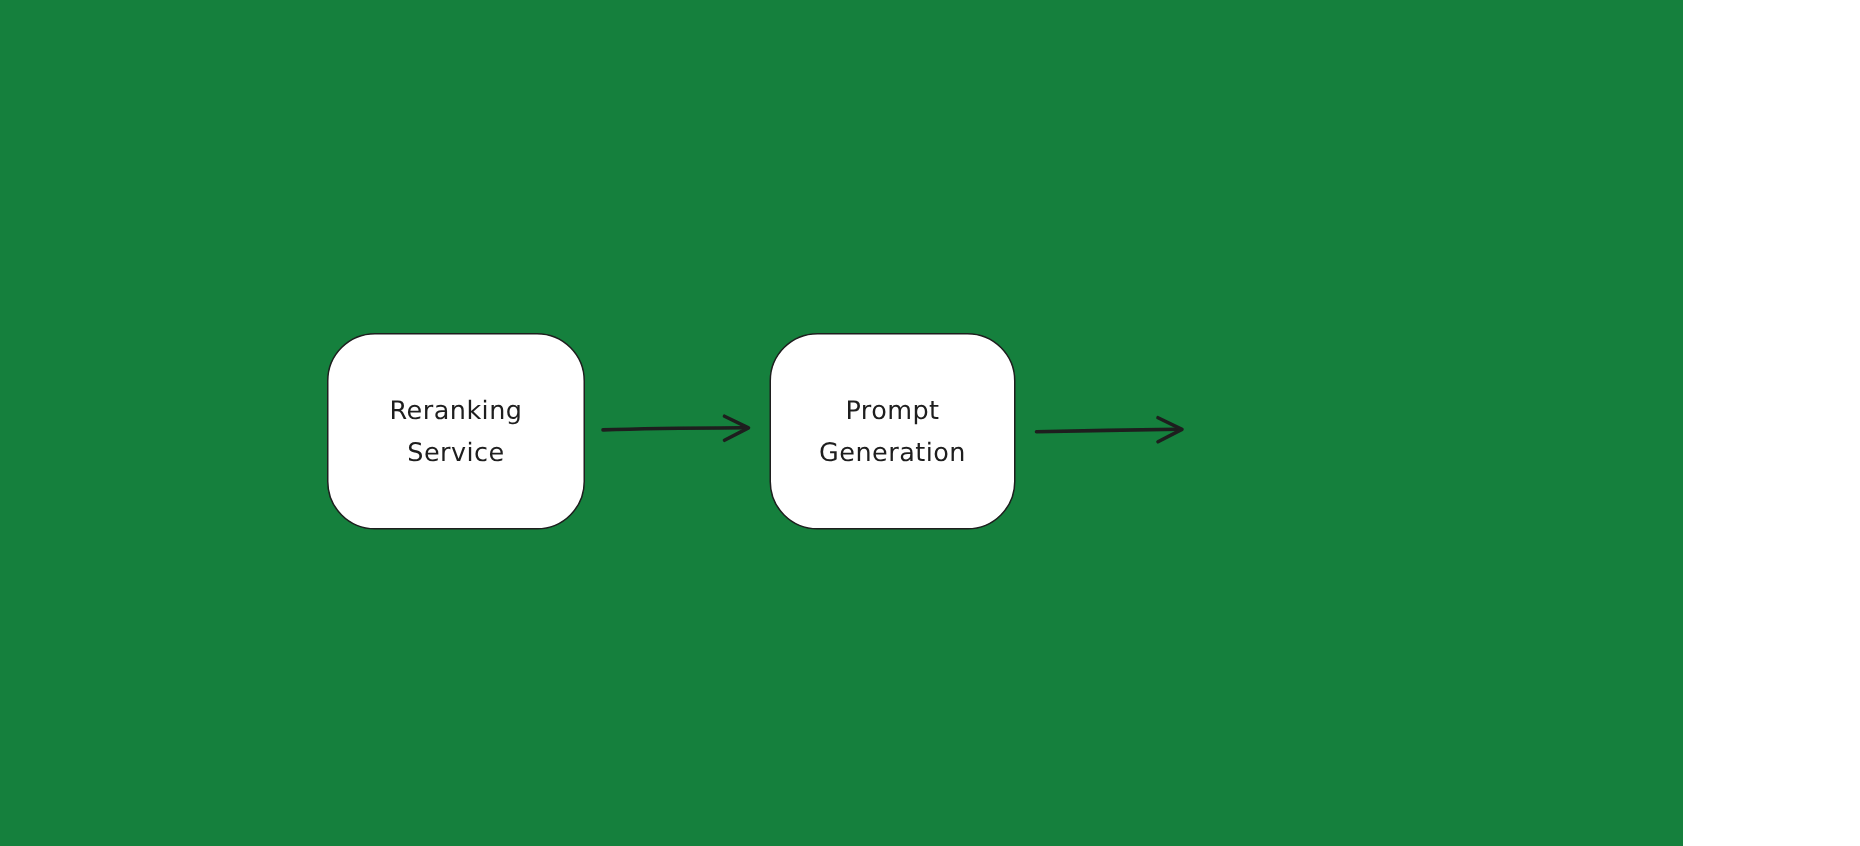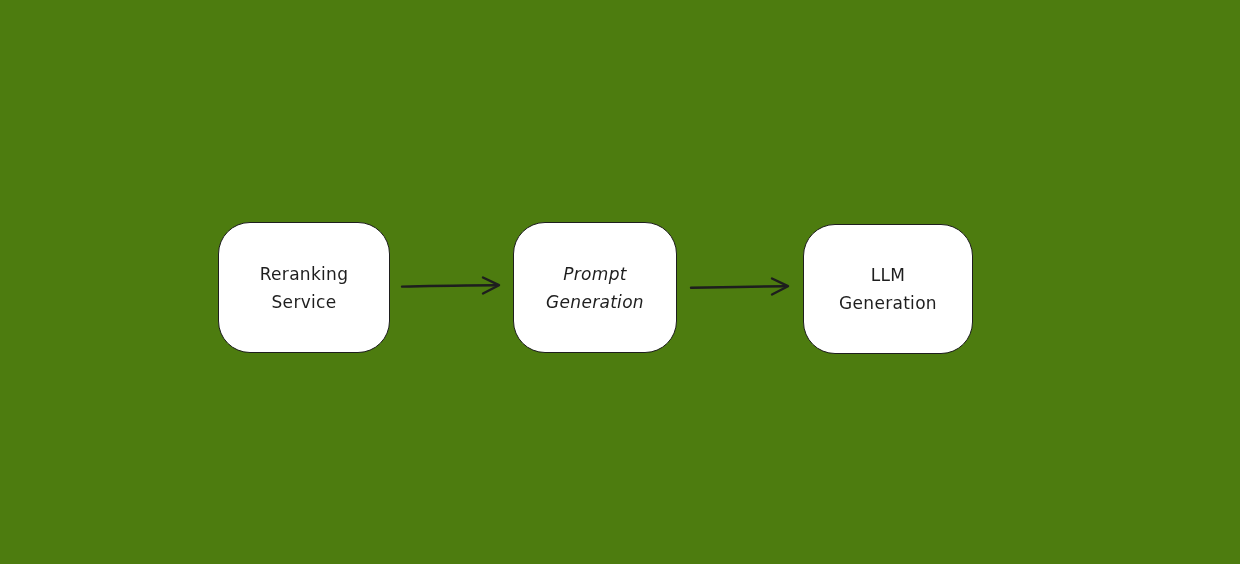--- a/index.html
+++ b/index.html
@@ -2,23 +2,23 @@
 <html><head>
 <meta charset="utf-8">
 <style>
   html, body {
     margin: 0;
     padding: 0;
     background: #ffffff;
   }
   .canvas {
     position: relative;
-    width: 1240px;
+    width: 1122px;
     height: 564px;
-    background: #4d7c0f;
+    background: #15803d;
     overflow: hidden;
     font-family: "DejaVu Sans", "Liberation Sans", sans-serif;
   }
   .node {
     position: absolute;
     box-sizing: border-box;
     border: 1.7px solid #1e1e1e;
     border-radius: 32px;
     background: #ffffff;
     display: flex;
@@ -28,21 +28,21 @@
     text-align: center;
   }
   .node .line {
     color: #1e1e1e;
     font-size: 17px;
     line-height: 28px;
     letter-spacing: 0.3px;
     white-space: nowrap;
   }
   .node-1 { left: 218px; top: 222px; width: 172px; height: 131px; }
-  .node-2 { left: 513px; top: 222px; width: 164px; height: 131px; font-style: italic; }
+  .node-2 { left: 513px; top: 222px; width: 164px; height: 131px; }
   .node-3 { left: 803px; top: 224px; width: 170px; height: 130px; }
   .edge {
     position: absolute;
     width: 104px;
     height: 26px;
   }
   .edge-1 { left: 399px; top: 273px; }
   .edge-2 { left: 688px; top: 274px; }
   .edge svg { display: block; width: 100%; height: 100%; }
 </style>
@@ -68,18 +68,14 @@
     <span class="line">Generation</span>
   </div>
 
   <div class="edge edge-2">
     <svg viewBox="0 0 104 26">
       <path d="M3,13.8 C 34,13.2 66,12.6 97,12.2" fill="none" stroke="#1e1e1e" stroke-width="2.4" stroke-linecap="round"></path>
       <path d="M84,4.5 L 100,12.2 L 84,20.5" fill="none" stroke="#1e1e1e" stroke-width="2.4" stroke-linecap="round" stroke-linejoin="round"></path>
     </svg>
   </div>
 
-  <div class="node node-3">
-    <span class="line">LLM</span>
-    <span class="line">Generation</span>
-  </div>
 
 </div>
 
 </body></html>

